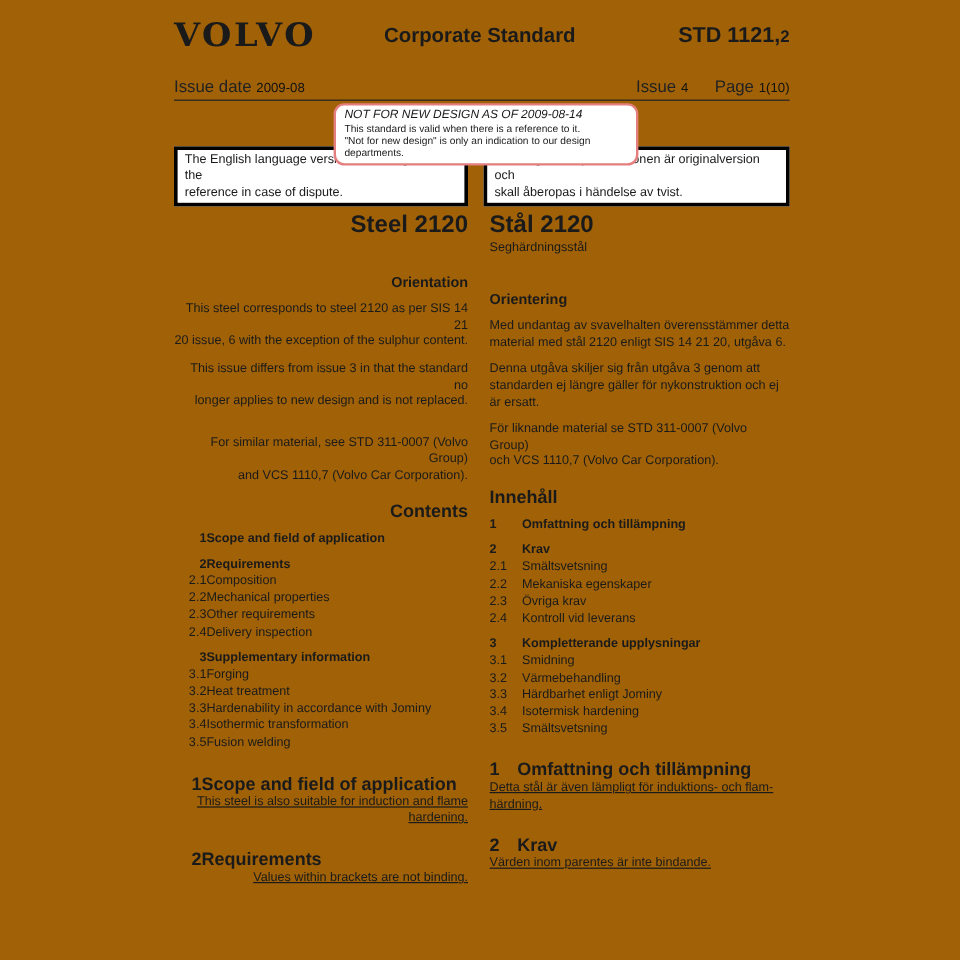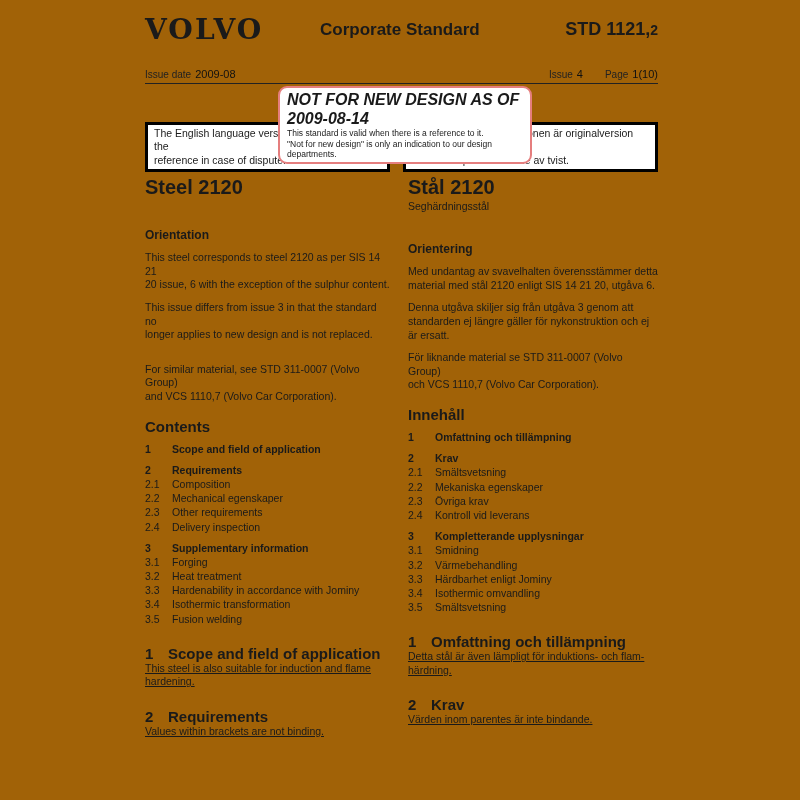--- a/index.html
+++ b/index.html
@@ -21,57 +21,57 @@
     transform-origin:left center; line-height:1;
   }
   .doc-type { flex:1; font-size:17px; font-weight:bold; }
   .doc-number { width:125px; text-align:right; font-size:18px; font-weight:bold; white-space:nowrap; }
   .doc-number .suffix { font-size:14px; }
 
   .issue-row {
     position:absolute; left:145px; top:64px; width:513px;
     display:flex; justify-content:space-between; align-items:baseline;
   }
-  .lbl { font-size:10px; color:#222;text-align:center; }
+  .lbl { font-size:14px; color:#222;text-align:center; }
   .val { font-size:11px; color:#111; margin-left:4px; }
   .issue-right .lbl + .val { margin-right:0; }
   .issue-right .pg { margin-left:22px; }
 
   .header-rule {
     position:absolute; left:145px; top:83px; width:513px;
     border-top:1.5px solid #222; height:0;
   }
 
   
   .notice-box {
     position:absolute; left:278px; top:86px; width:236px;
     border:2px solid #e57e7e; border-radius:9px;
     background:#fff; padding:2px 7px 3px 7px; z-index:3;
   }
-  .notice-title { font-size:16px; font-weight:bold; font-style:italic; line-height:1.2; }
+  .notice-title { font-size:10px; font-weight:normal; font-style:italic; line-height:1.2; }
   .notice-line { font-size:8.5px; line-height:1.2; }
 
   
   .lang-boxes {
     position:absolute; left:145px; top:122px; width:513px;
     display:flex; gap:13px; align-items:stretch; z-index:2;
   }
   .lang-box {
     border:3px solid #000; background:#fff; padding:2px 6px;
     font-size:10.5px; line-height:1.28; white-space:pre-line;
   }
   .lang-en { width:227px; }
   .lang-sv { flex:1; }
 
   
   .main-cols {
     position:absolute; left:145px; top:177px; width:513px;
     display:flex; gap:18px;
   }
-  .col-left  { width:245px; }
+  .col-left  { width:245px;text-align:right; }
   .col-right { flex:1; }
 
   .mat-title { font-size:20px; font-weight:bold; line-height:1.05; }
   .mat-subtitle { font-size:10.5px; margin-top:2px; }
 
   .h-orient { font-size:12px; font-weight:bold; margin-top:30px; }
   .p { font-size:10.5px; line-height:1.3; margin-top:9px; white-space:pre-line; }
   .p.p3-left { margin-top:21px; }
 
   .h-contents { font-size:15px; font-weight:bold; margin-top:14px; }
@@ -142,21 +142,21 @@
           <div class="toc-row toc-bold">
             <span class="toc-num">2</span>
             <span class="toc-label">Requirements</span>
           </div>
           <div class="toc-row">
             <span class="toc-num">2.1</span>
             <span class="toc-label">Composition</span>
           </div>
           <div class="toc-row">
             <span class="toc-num">2.2</span>
-            <span class="toc-label">Mechanical egenskaper</span>
+            <span class="toc-label">Mechanical properties</span>
           </div>
           <div class="toc-row">
             <span class="toc-num">2.3</span>
             <span class="toc-label">Other requirements</span>
           </div>
           <div class="toc-row">
             <span class="toc-num">2.4</span>
             <span class="toc-label">Delivery inspection</span>
           </div>
           <div class="toc-row toc-bold">
@@ -249,21 +249,21 @@
           <div class="toc-row">
             <span class="toc-num">3.2</span>
             <span class="toc-label">Värmebehandling</span>
           </div>
           <div class="toc-row">
             <span class="toc-num">3.3</span>
             <span class="toc-label">Härdbarhet enligt Jominy</span>
           </div>
           <div class="toc-row">
             <span class="toc-num">3.4</span>
-            <span class="toc-label">Isothermic omvandling</span>
+            <span class="toc-label">Isotermisk hardening</span>
           </div>
           <div class="toc-row">
             <span class="toc-num">3.5</span>
             <span class="toc-label">Smältsvetsning</span>
           </div>
         </div>
 
       <div class="sec-heading">
         <span class="sec-num">1</span>
           <span>Omfattning och tillämpning</span>

